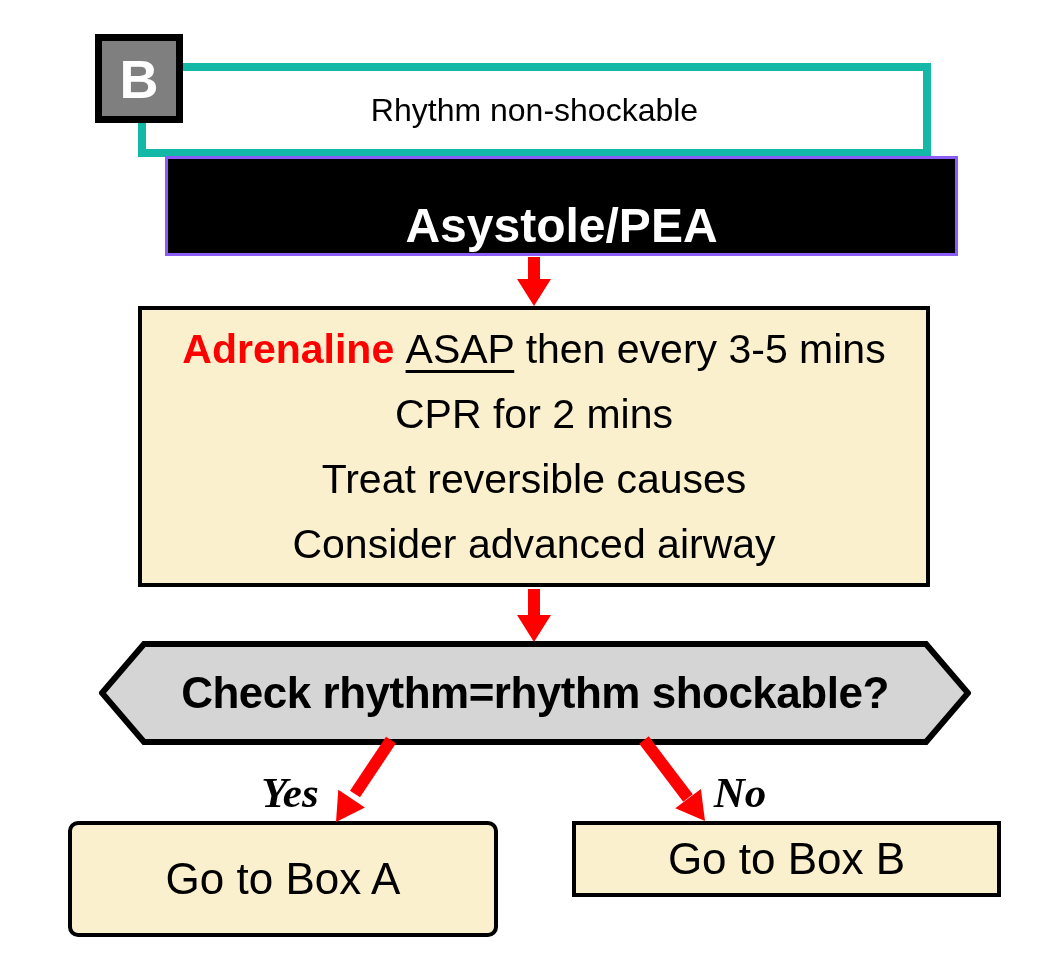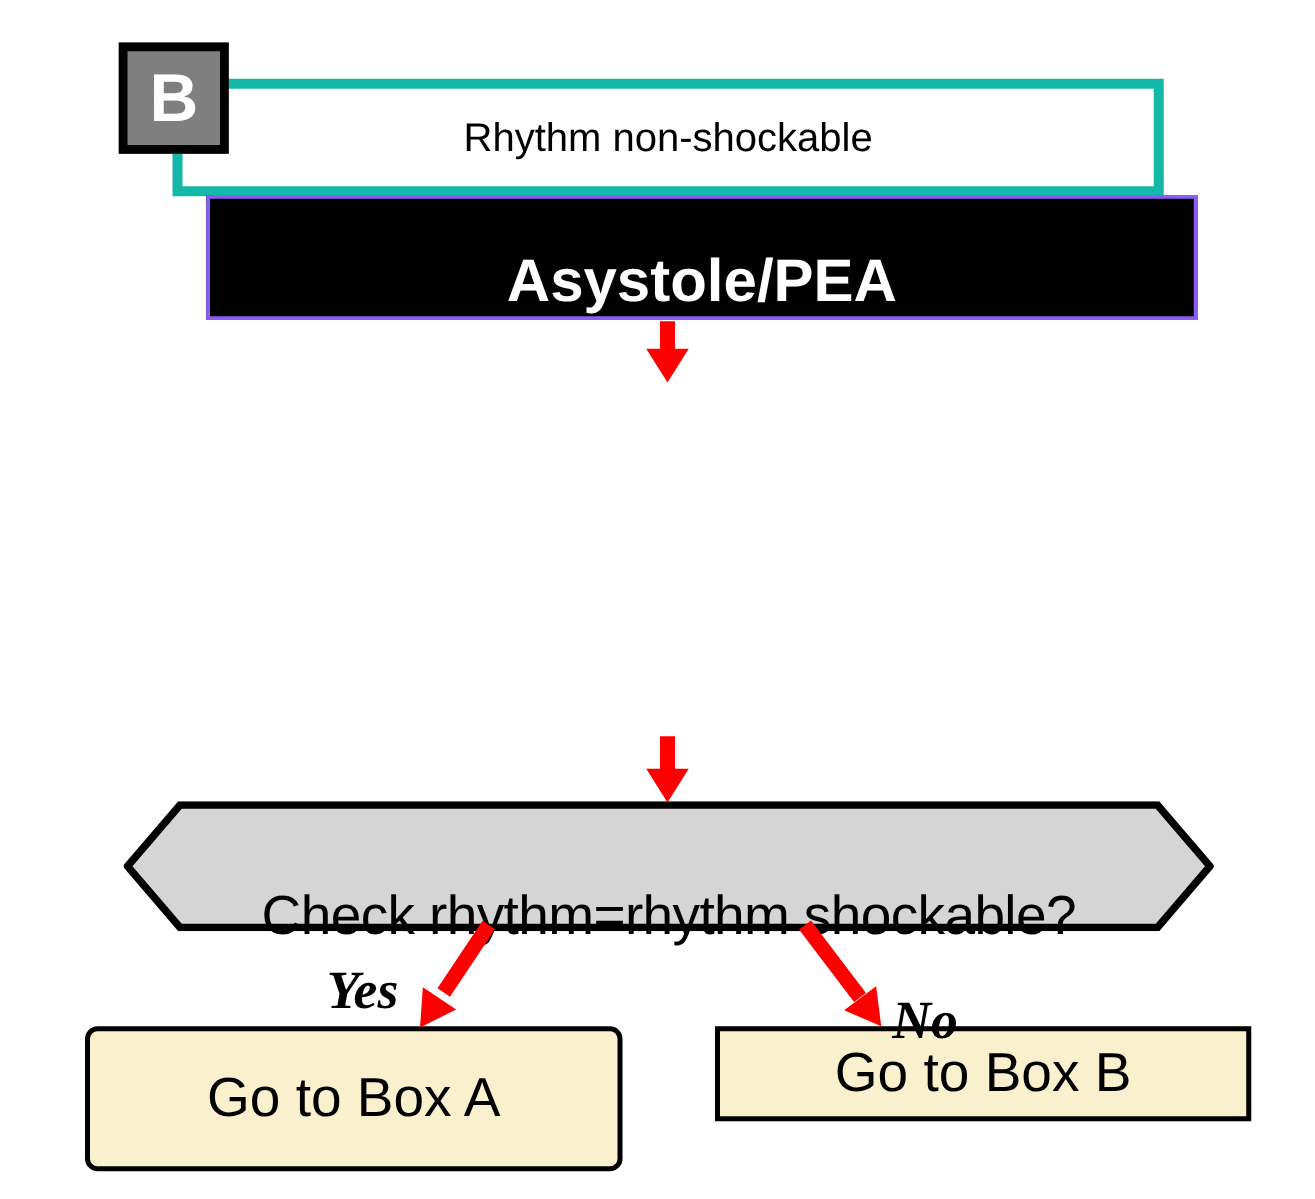--- a/index.html
+++ b/index.html
@@ -39,29 +39,29 @@
     text-align: center; font-size: 41px; line-height: 65px;
     z-index: 1;
   }
   .drug-red { color: #ff0000; font-weight: bold; }
   .underlined { text-decoration: underline; text-decoration-thickness: 3px; text-underline-offset: 7px; }
 
   .hex-wrap { left: 99px; top: 641px; width: 872px; height: 104px; z-index: 1; }
   .hex-label {
     left: 99px; top: 641px; width: 872px; height: 104px;
     display: flex; align-items: center; justify-content: center;
-    font-weight: normal; font-size: 44px; letter-spacing: -0.5px; z-index: 2; margin-top: 40px;
+    font-weight: bold; font-size: 44px; letter-spacing: -0.5px; z-index: 2;
   }
 
   .branch-label {
     font-style: italic; font-weight: bold; font-size: 43px;
     display: flex; align-items: center; justify-content: center; z-index: 2; font-family: Liberation Serif, serif;
   }
   .yes-label { left: 230px; top: 766px; width: 120px; height: 52px; }
-  .no-label  { left: 680px; top: 766px; width: 120px; height: 52px; margin-top: 24px; }
+  .no-label  { left: 680px; top: 766px; width: 120px; height: 52px; }
 
   .goto-box {
     background: #fbf0ce; border: 4px solid #000;
     display: flex; align-items: center; justify-content: center;
     font-size: 44px; z-index: 1;
   }
   .goto-a { left: 68px;  top: 821px; width: 430px; height: 116px; border-radius: 10px; }
   .goto-b { left: 572px; top: 821px; width: 429px; height: 76px; }
 
   .arrow-svg { overflow: visible; z-index: 2; }
@@ -81,20 +81,28 @@
 
   <div class="abs rhythm-box">
     <span>Asystole/PEA</span>
   </div>
 
   <svg class="abs arrow-svg" style="left:504px; top:257px;" width="60" height="50" viewBox="0 0 60 50">
     <rect x="24" y="0" width="12" height="24" fill="#ff0000"></rect>
     <polygon points="13,22 47,22 30,49" fill="#ff0000"></polygon>
   </svg>
 
+  <div class="abs treatment-box">
+    <div>
+      <span class="drug-red">Adrenaline </span><span class="underlined">ASAP</span><span> then every 3-5 mins</span>
+    </div>
+    <div>CPR for 2 mins</div>
+    <div>Treat reversible causes</div>
+    <div>Consider advanced airway</div>
+  </div>
 
   <svg class="abs arrow-svg" style="left:504px; top:589px;" width="60" height="54" viewBox="0 0 60 54">
     <rect x="24" y="0" width="12" height="28" fill="#ff0000"></rect>
     <polygon points="13,26 47,26 30,53" fill="#ff0000"></polygon>
   </svg>
 
   <svg class="abs hex-wrap" width="872" height="104" viewBox="0 0 872 104">
     <polygon points="3,52 45,3 827,3 869,52 827,101 45,101" fill="#d5d5d5" stroke="#000000" stroke-width="6" stroke-linejoin="miter"></polygon>
   </svg>
   <div class="abs hex-label">Check rhythm=rhythm shockable?</div>

